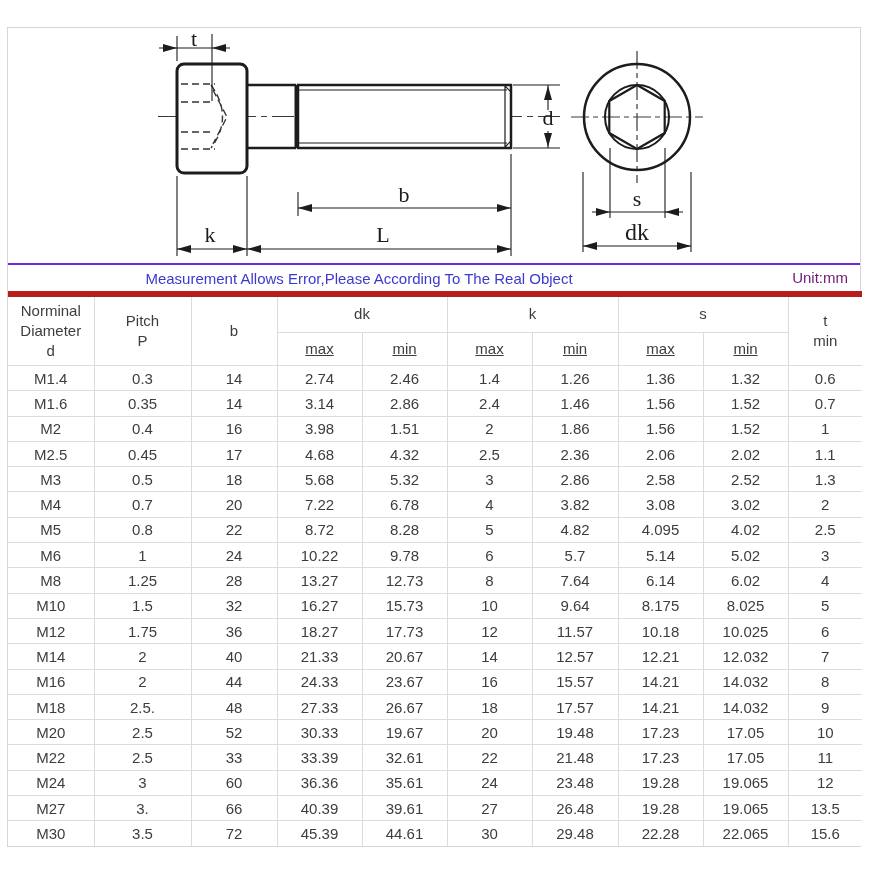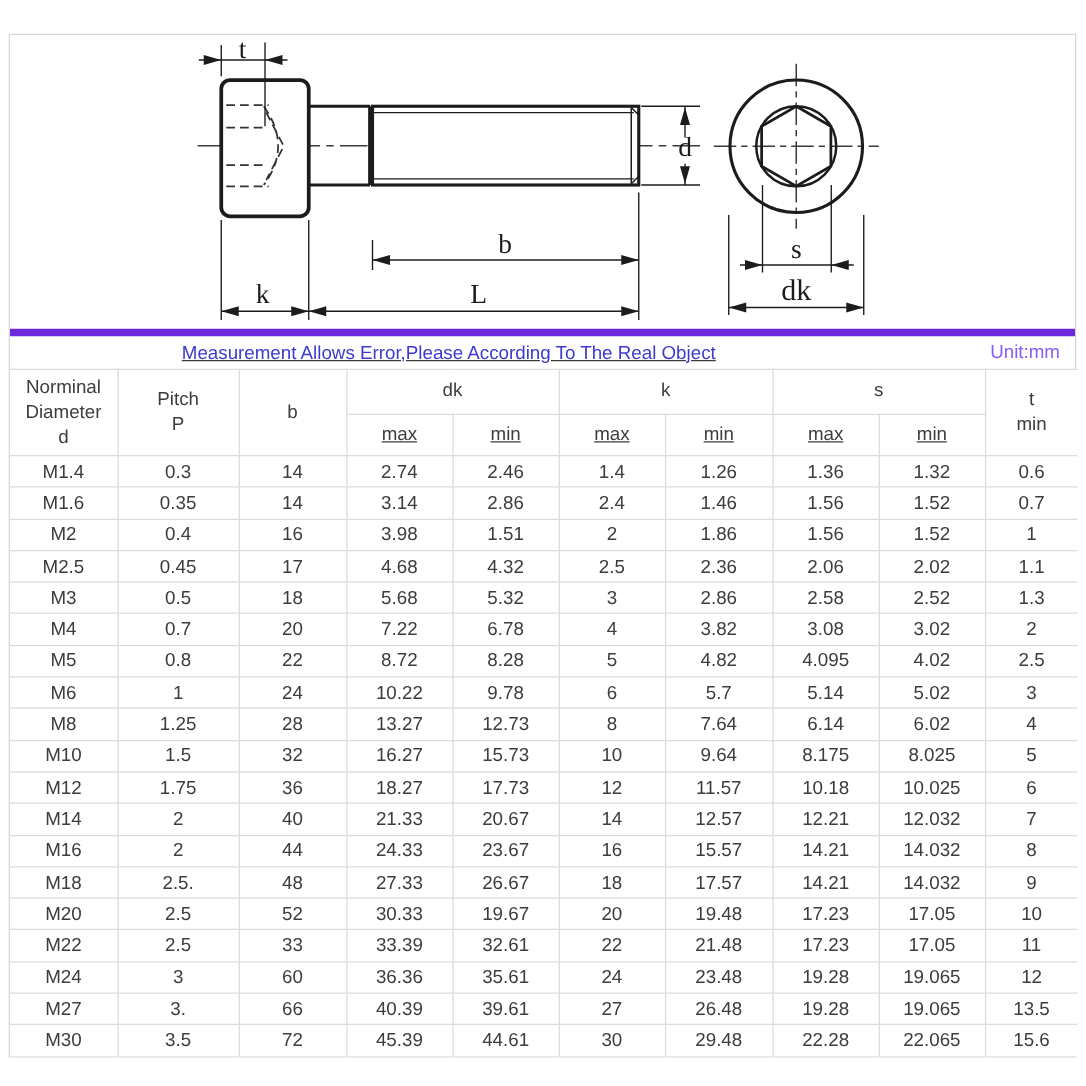--- a/index.html
+++ b/index.html
@@ -1,23 +1,23 @@
 <!DOCTYPE html>
 <html><head>
 <meta charset="utf-8">
 <style>
   html,body{margin:0;padding:0;background:#fff;}
   body{width:869px;height:869px;position:relative;font-family:"Liberation Sans",sans-serif;color:#3d3d3d;}
   .panel{position:absolute;left:7px;top:27px;width:854px;border:1px solid #d6d6d6;box-sizing:border-box;background:#fff;}
   .drawing{width:854px;height:235px;position:relative;}
   .drawing svg{display:block;}
-  .note-row{height:26px;border-top:6px solid #6d28d9;position:relative;display:flex;align-items:center;text-decoration:underline;}
+  .note-row{height:26px;border-top:2px solid #6d28d9;position:relative;display:flex;align-items:center;}
   .note-text{flex:1;text-align:center;padding-right:150px;color:#3c3ace;font-size:15px;}
-  .unit-text{position:absolute;right:12px;top:4px;font-size:15px;color:#8b5cf6;}
-  table{border-collapse:collapse;width:854px;table-layout:fixed;border-top:1px solid #b91c1c;}
+  .unit-text{position:absolute;right:12px;top:4px;font-size:15px;color:#701a75;}
+  table{border-collapse:collapse;width:854px;table-layout:fixed;border-top:6px solid #b91c1c;}
   th,td{border:1px solid #dcdcdc;font-weight:normal;font-size:15px;text-align:center;padding:0;color:#3d3d3d;background:#fff;}
   thead th{white-space:pre-line;line-height:1.35;}
   thead tr.group-row th{height:35px;}
   thead tr.sub-row th{height:32px;text-decoration:underline;}
   tbody td{height:24.3px;line-height:1;}
   
   table th:first-child, table td:first-child{border-left:none;}
   table th:last-child, table td:last-child{border-right:none;}
   tbody tr:last-child td{border-bottom:none;}
 </style>

